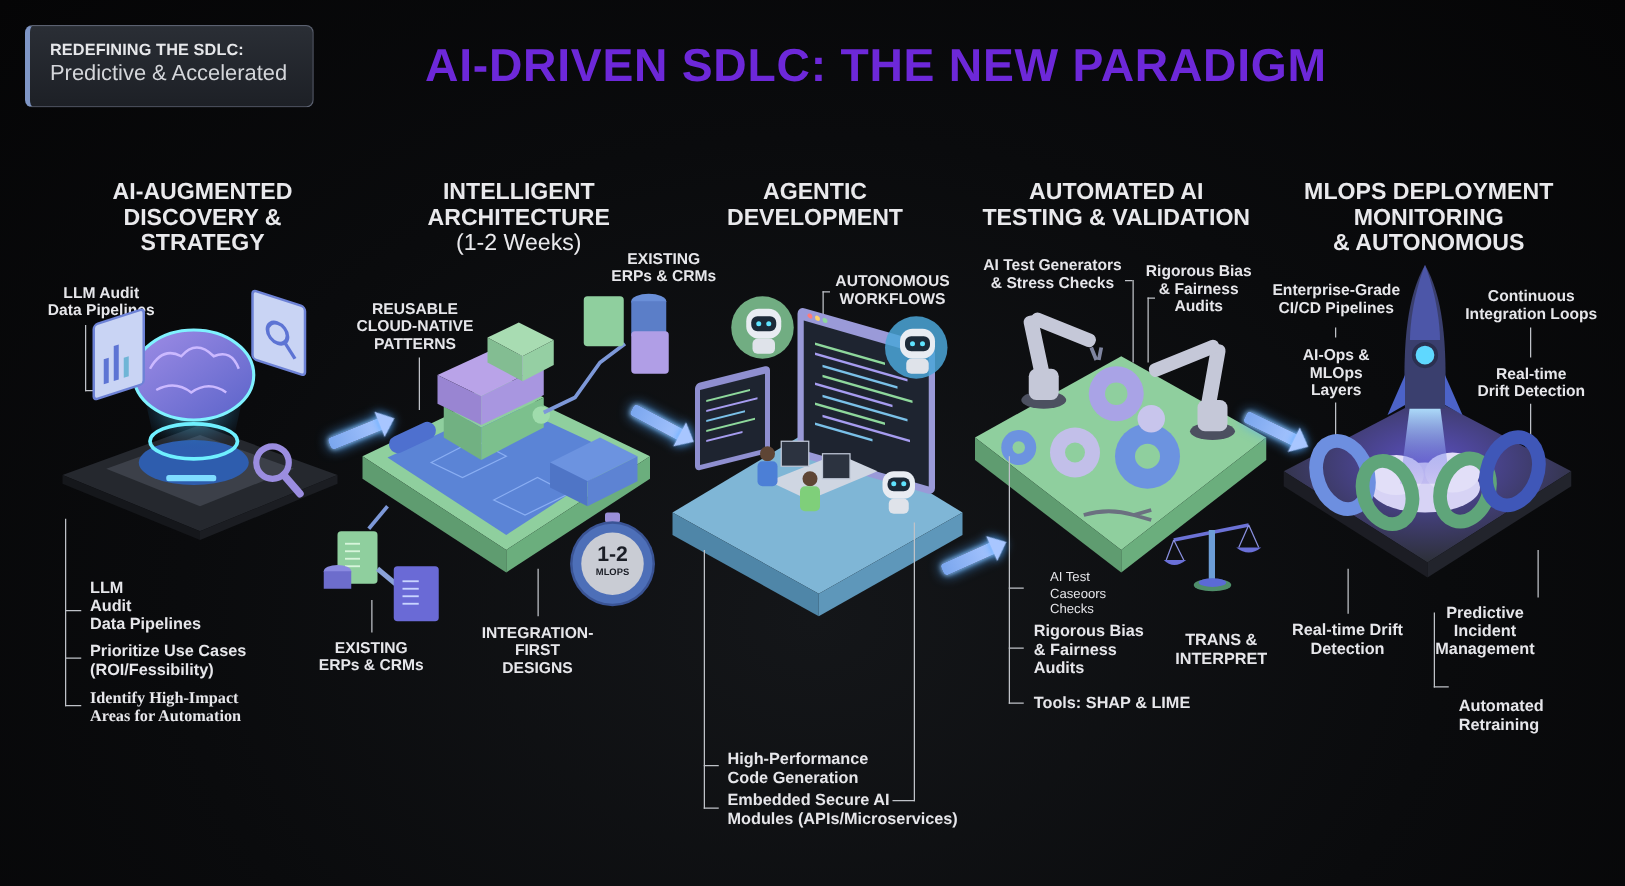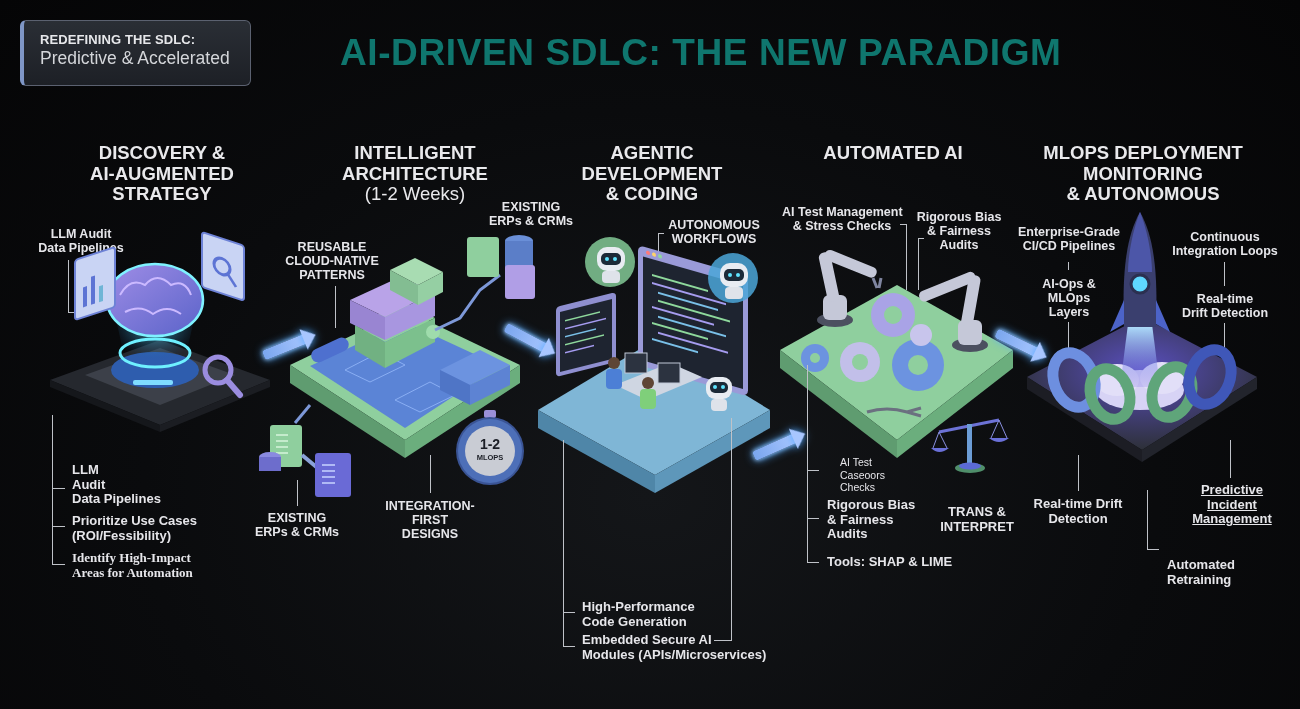--- a/index.html
+++ b/index.html
@@ -15,21 +15,21 @@
   .badge {
     left: 20px; top: 20px; width: 231px; height: 66px;
     background: linear-gradient(180deg, #2a2e35 0%, #1d2026 100%);
     border: 1.5px solid #5b6170; border-radius: 6px;
     border-left: 4px solid #7f96c6;
     padding: 11px 0 0 16px;
   }
   .badge .l1 { font-weight: 700; font-size: 13px; color: #e6e7ea; letter-spacing: 0.1px; }
   .badge .l2 { font-size: 17.5px; color: #d4d6da; margin-top: 1px; }
   .main-title {
-    left: 340px; top: 32px; font-size: 37px; font-weight: 700; color: #0f766e;
+    left: 340px; top: 32px; font-size: 37px; font-weight: 700; color: #6d28d9;
     letter-spacing: 0.6px; white-space: nowrap;
   }
   .stage-title {
     font-weight: 700; font-size: 18.5px; line-height: 20.5px; text-align: center; color: #e9e9ec;
     white-space: nowrap;
   }
   .stage-title .sub { font-weight: 400; display: block; }
   .lbl {
     font-weight: 700; font-size: 12.5px; line-height: 14px; color: #e6e6ea; white-space: nowrap;
   }
@@ -54,22 +54,22 @@
 <body>
 
 <div class="abs badge">
   <div class="l1">REDEFINING THE SDLC:</div>
   <div class="l2">Predictive &amp; Accelerated</div>
 </div>
 
 <div class="abs main-title">AI-DRIVEN SDLC: THE NEW PARADIGM</div>
 
 <div class="abs stage-title" style="left:62px; top:143px; width:200px;">
+  <div>AI-AUGMENTED</div>
   <div>DISCOVERY &amp;</div>
-  <div>AI-AUGMENTED</div>
   <div>STRATEGY</div>
 </div>
 
 <div class="abs lbl c" style="left:35px; top:227px; width:92px;">
   <div>LLM Audit</div>
   <div>Data Pipelines</div>
 </div>
 <div class="abs vline" style="left:68px; top:260px; height:53px;"></div>
 <div class="abs hline" style="left:68px; top:312px; width:8px;"></div>
 
@@ -226,31 +226,30 @@
 <div class="abs lbl c" style="left:370px; top:499px; width:120px;">
   <div>INTEGRATION-</div>
   <div>FIRST</div>
   <div>DESIGNS</div>
 </div>
 
 <div class="abs" style="left:456px; top:410px; width:68px; height:76px;">
   <div style="position:absolute; left:28px; top:0; width:12px; height:8px; background:#9a8fd8; border-radius:2px;"></div>
   <div style="position:absolute; left:2px; top:9px; width:64px; height:64px; border-radius:50%; background:#4d6fb8; box-shadow:0 0 0 2px #3a5495;"></div>
   <div style="position:absolute; left:9px; top:16px; width:50px; height:50px; border-radius:50%; background:#c9ccd4; text-align:center; color:#1b1e26;">
-    <div style="font-weight:700; font-size:14px; line-height:18px; margin-top:9px;">1-2</div>
+    <div style="font-weight:700; font-size:17px; line-height:18px; margin-top:9px;">1-2</div>
     <div style="font-weight:700; font-size:7.5px; line-height:9px;">MLOPS</div>
   </div>
 </div>
 
 <div class="abs arrow" style="left:503px; top:333px; transform:rotate(28deg);"></div>
 
 <div class="abs stage-title" style="left:552px; top:143px; width:200px;">
   <div>AGENTIC</div>
   <div>DEVELOPMENT</div>
-  <div>&amp; CODING</div>
 </div>
 
 <div class="abs lbl c" style="left:666px; top:218px; width:96px;">
   <div>AUTONOMOUS</div>
   <div>WORKFLOWS</div>
 </div>
 <div class="abs vline" style="left:658px; top:233px; height:22px;"></div>
 <div class="abs hline" style="left:658px; top:233px; width:6px;"></div>
 
 <div class="abs" style="left:530px; top:235px; width:250px; height:260px;">
@@ -337,24 +336,25 @@
 </div>
 <div class="abs lbl big" style="left:582px; top:633px;">
   <div>Embedded Secure AI</div>
   <div>Modules (APIs/Microservices)</div>
 </div>
 
 <div class="abs arrow" style="left:752px; top:442px; transform:rotate(-24deg);"></div>
 
 <div class="abs stage-title" style="left:783px; top:143px; width:220px;">
   <div>AUTOMATED AI</div>
+  <div>TESTING &amp; VALIDATION</div>
 </div>
 
 <div class="abs lbl c" style="left:782px; top:205px; width:120px;">
-  <div>AI Test Management</div>
+  <div>AI Test Generators</div>
   <div>&amp; Stress Checks</div>
 </div>
 <div class="abs vline" style="left:906px; top:224px; height:66px;"></div>
 <div class="abs hline" style="left:900px; top:224px; width:6px;"></div>
 
 <div class="abs lbl c" style="left:914px; top:210px; width:90px;">
   <div>Rigorous Bias</div>
   <div>&amp; Fairness</div>
   <div>Audits</div>
 </div>
@@ -497,21 +497,21 @@
     </g>
   </svg>
 </div>
 
 <div class="abs vline" style="left:1078px; top:455px; height:36px;"></div>
 <div class="abs lbl c big" style="left:1018px; top:497px; width:120px;">
   <div>Real-time Drift</div>
   <div>Detection</div>
 </div>
 <div class="abs vline" style="left:1230px; top:440px; height:38px;"></div>
-<div class="abs lbl c big" style="left:1188px; top:483px; width:88px;text-decoration:underline;">
+<div class="abs lbl c big" style="left:1144px; top:483px; width:88px;">
   <div>Predictive</div>
   <div>Incident</div>
   <div>Management</div>
 </div>
 <div class="abs vline" style="left:1147px; top:490px; height:60px;"></div>
 <div class="abs hline" style="left:1147px; top:549px; width:12px;"></div>
 <div class="abs lbl big" style="left:1167px; top:558px;">
   <div>Automated</div>
   <div>Retraining</div>
 </div>

